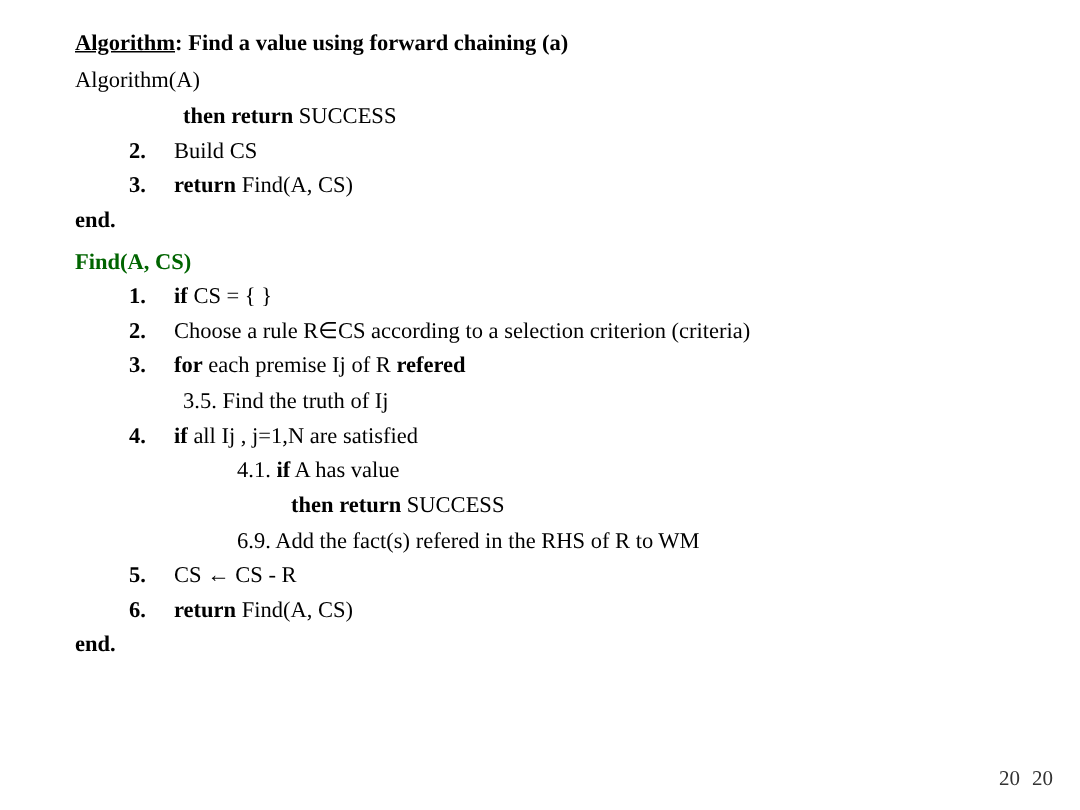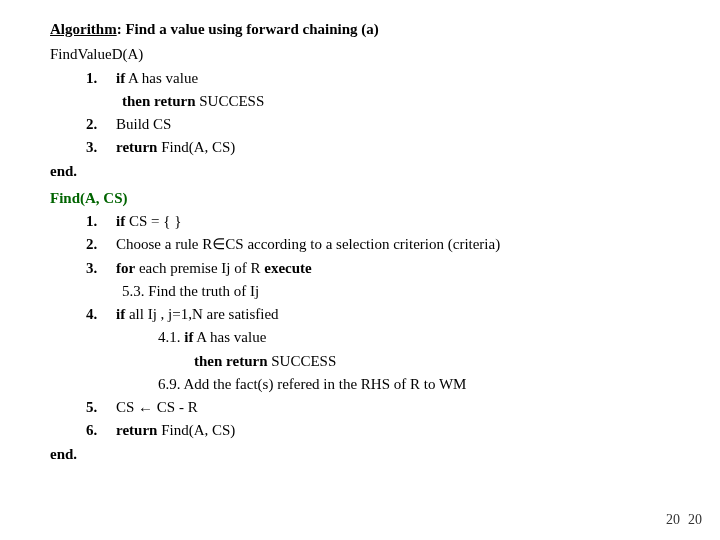--- a/index.html
+++ b/index.html
@@ -69,26 +69,22 @@
   </style>
 </head>
 <body>
 
 <div class="page">
 
   <div class="line algorithm-title">
     <span class="underline-text">Algorithm</span><span>:</span><span> Find a value using forward chaining (a)</span>
   </div>
 
-  <div class="line">FindValueD(A)</div>
+  <div class="line">Algorithm(A)</div>
 
-  <div class="line indent1">
-    <span class="bold">1.</span>
-    &nbsp;&nbsp;&nbsp;&nbsp;<span class="bold">if</span> A has value
-  </div>
 
   <div class="line indent2">
     <span class="bold">then return</span> SUCCESS
   </div>
 
   <div class="line indent1">
     <span class="bold">2.</span>
     &nbsp;&nbsp;&nbsp;&nbsp;Build CS
   </div>
 
@@ -107,24 +103,24 @@
   </div>
 
 
   <div class="line indent1">
     <span class="bold">2.</span>
     &nbsp;&nbsp;&nbsp;&nbsp;Choose a rule R∈CS according to a selection criterion (criteria)
   </div>
 
   <div class="line indent1">
     <span class="bold">3.</span>
-    &nbsp;&nbsp;&nbsp;&nbsp;<span class="bold">for</span> each premise Ij  of R <span class="bold">execute</span>
+    &nbsp;&nbsp;&nbsp;&nbsp;<span class="bold">for</span> each premise Ij  of R <span class="bold">refered</span>
   </div>
   <div class="line indent2">
-    5.3. Find the truth of Ij
+    3.5. Find the truth of Ij
   </div>
 
   <div class="line indent1">
     <span class="bold">4.</span>
     &nbsp;&nbsp;&nbsp;&nbsp;<span class="bold">if</span> all  Ij , j=1,N are satisfied
   </div>
 
 
   <div class="line indent3">
     4.1. <span class="bold">if</span> A has value

